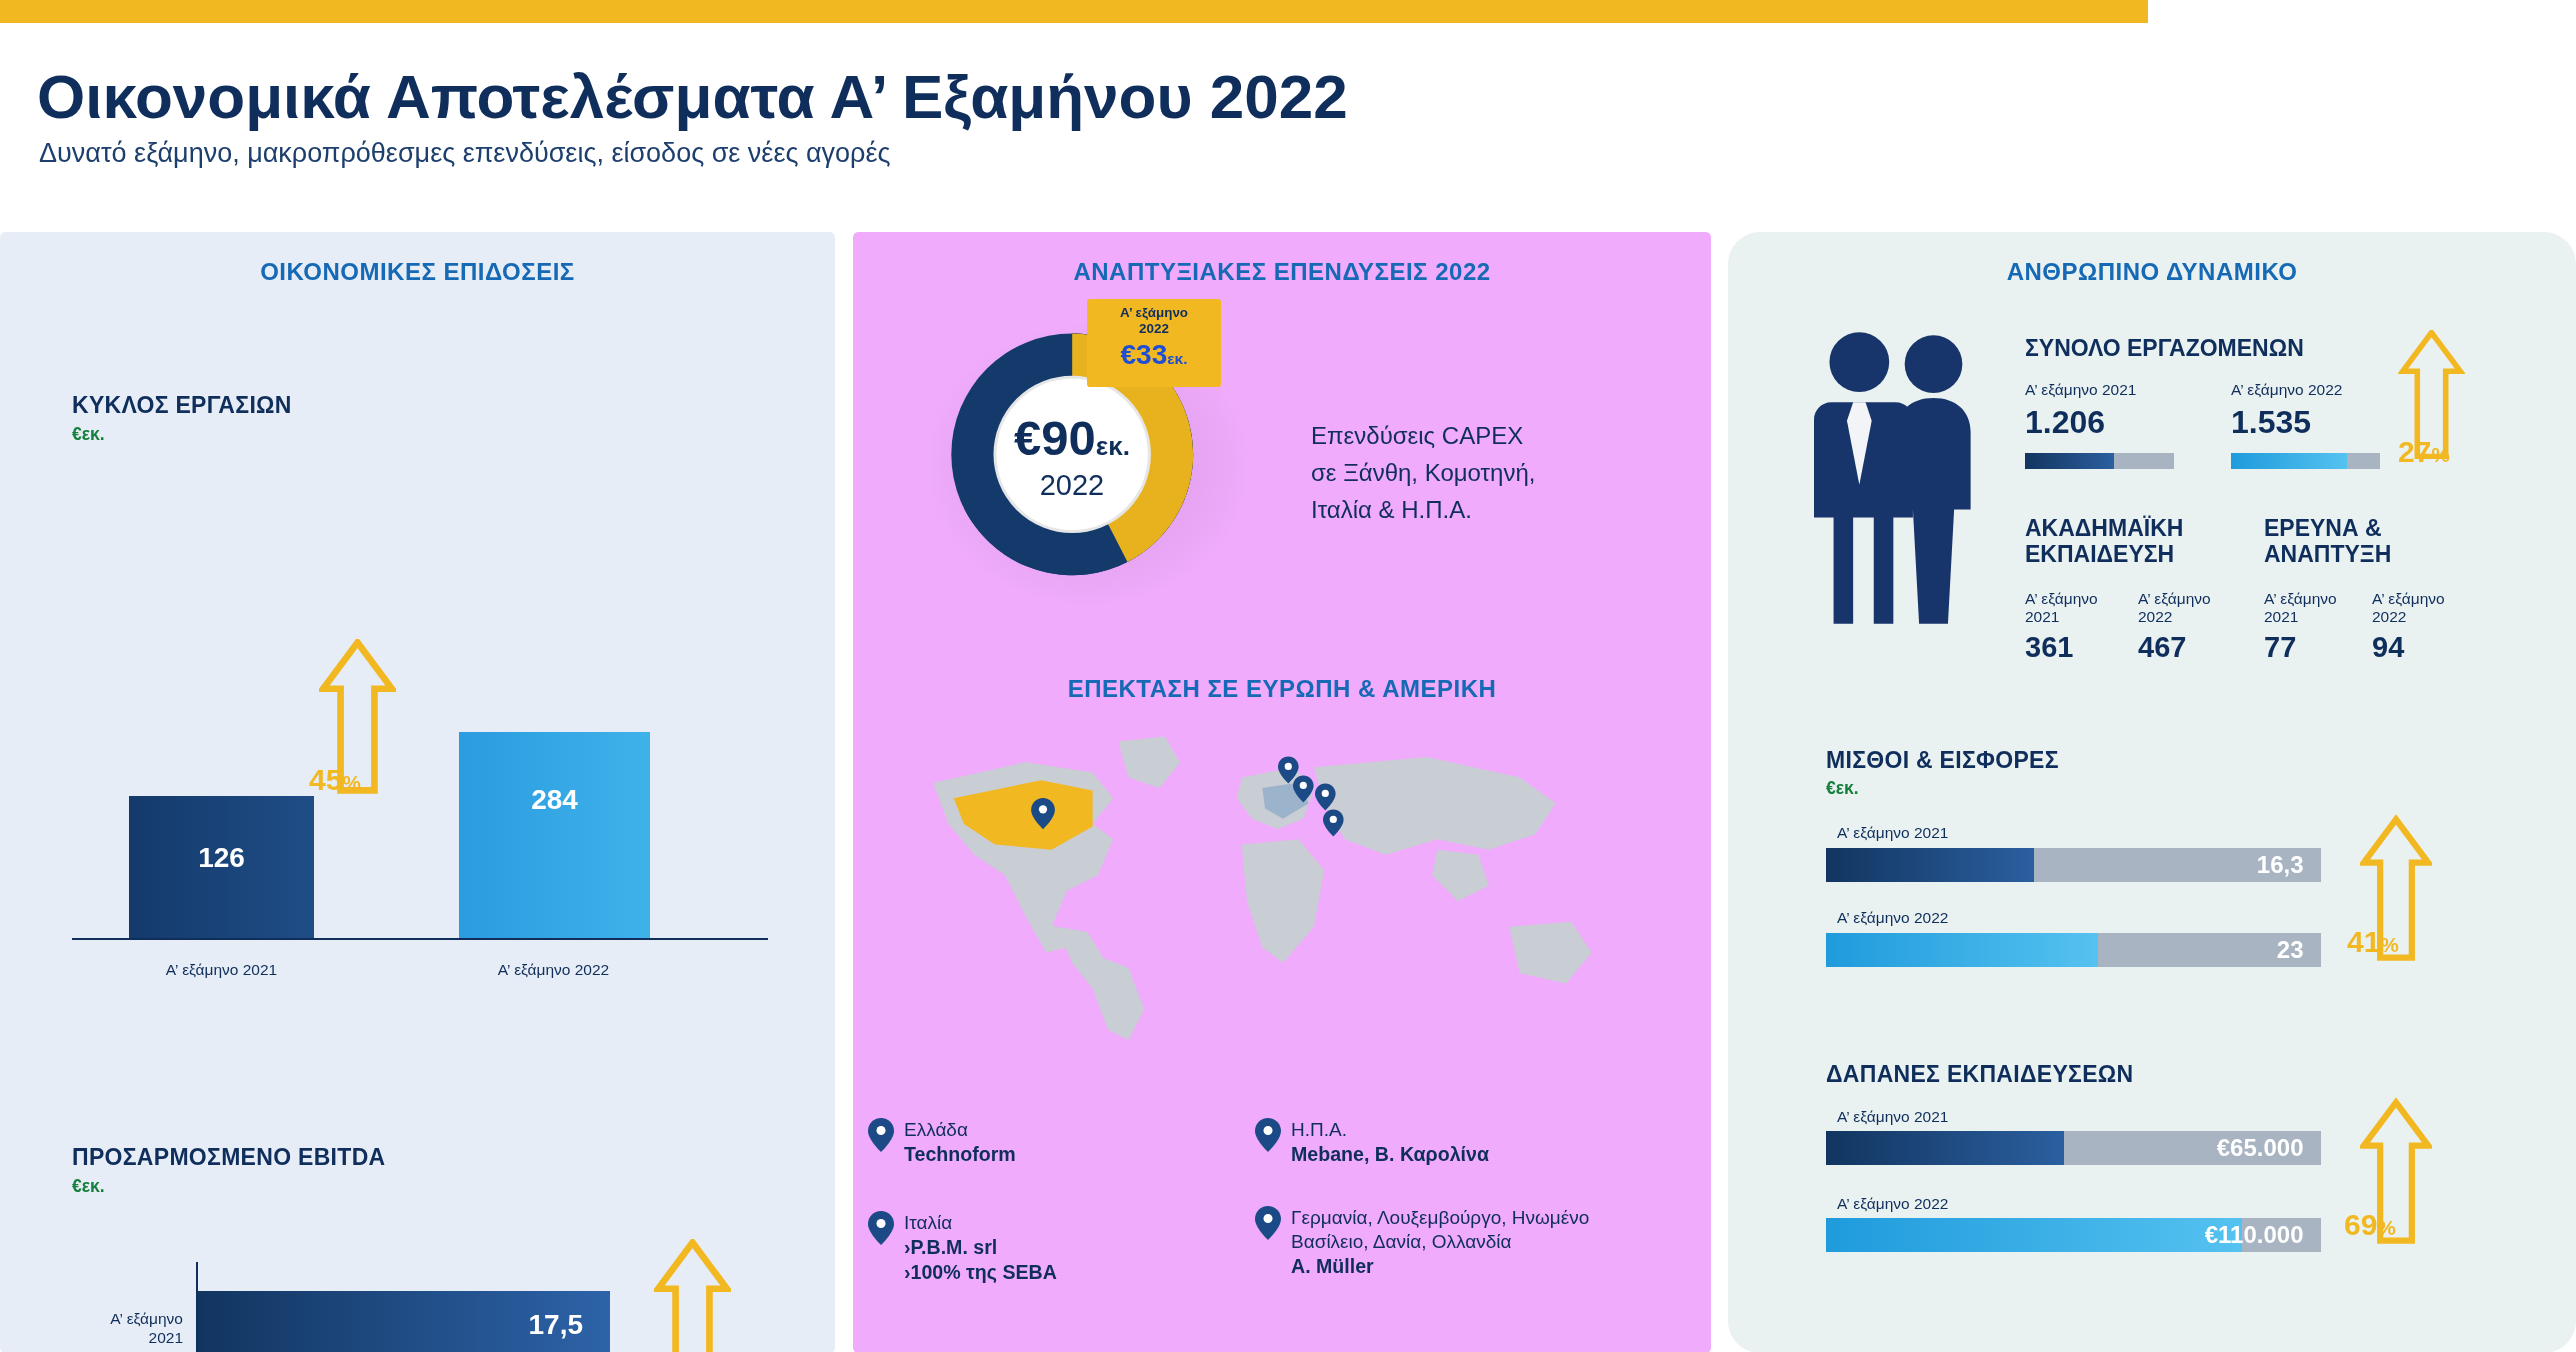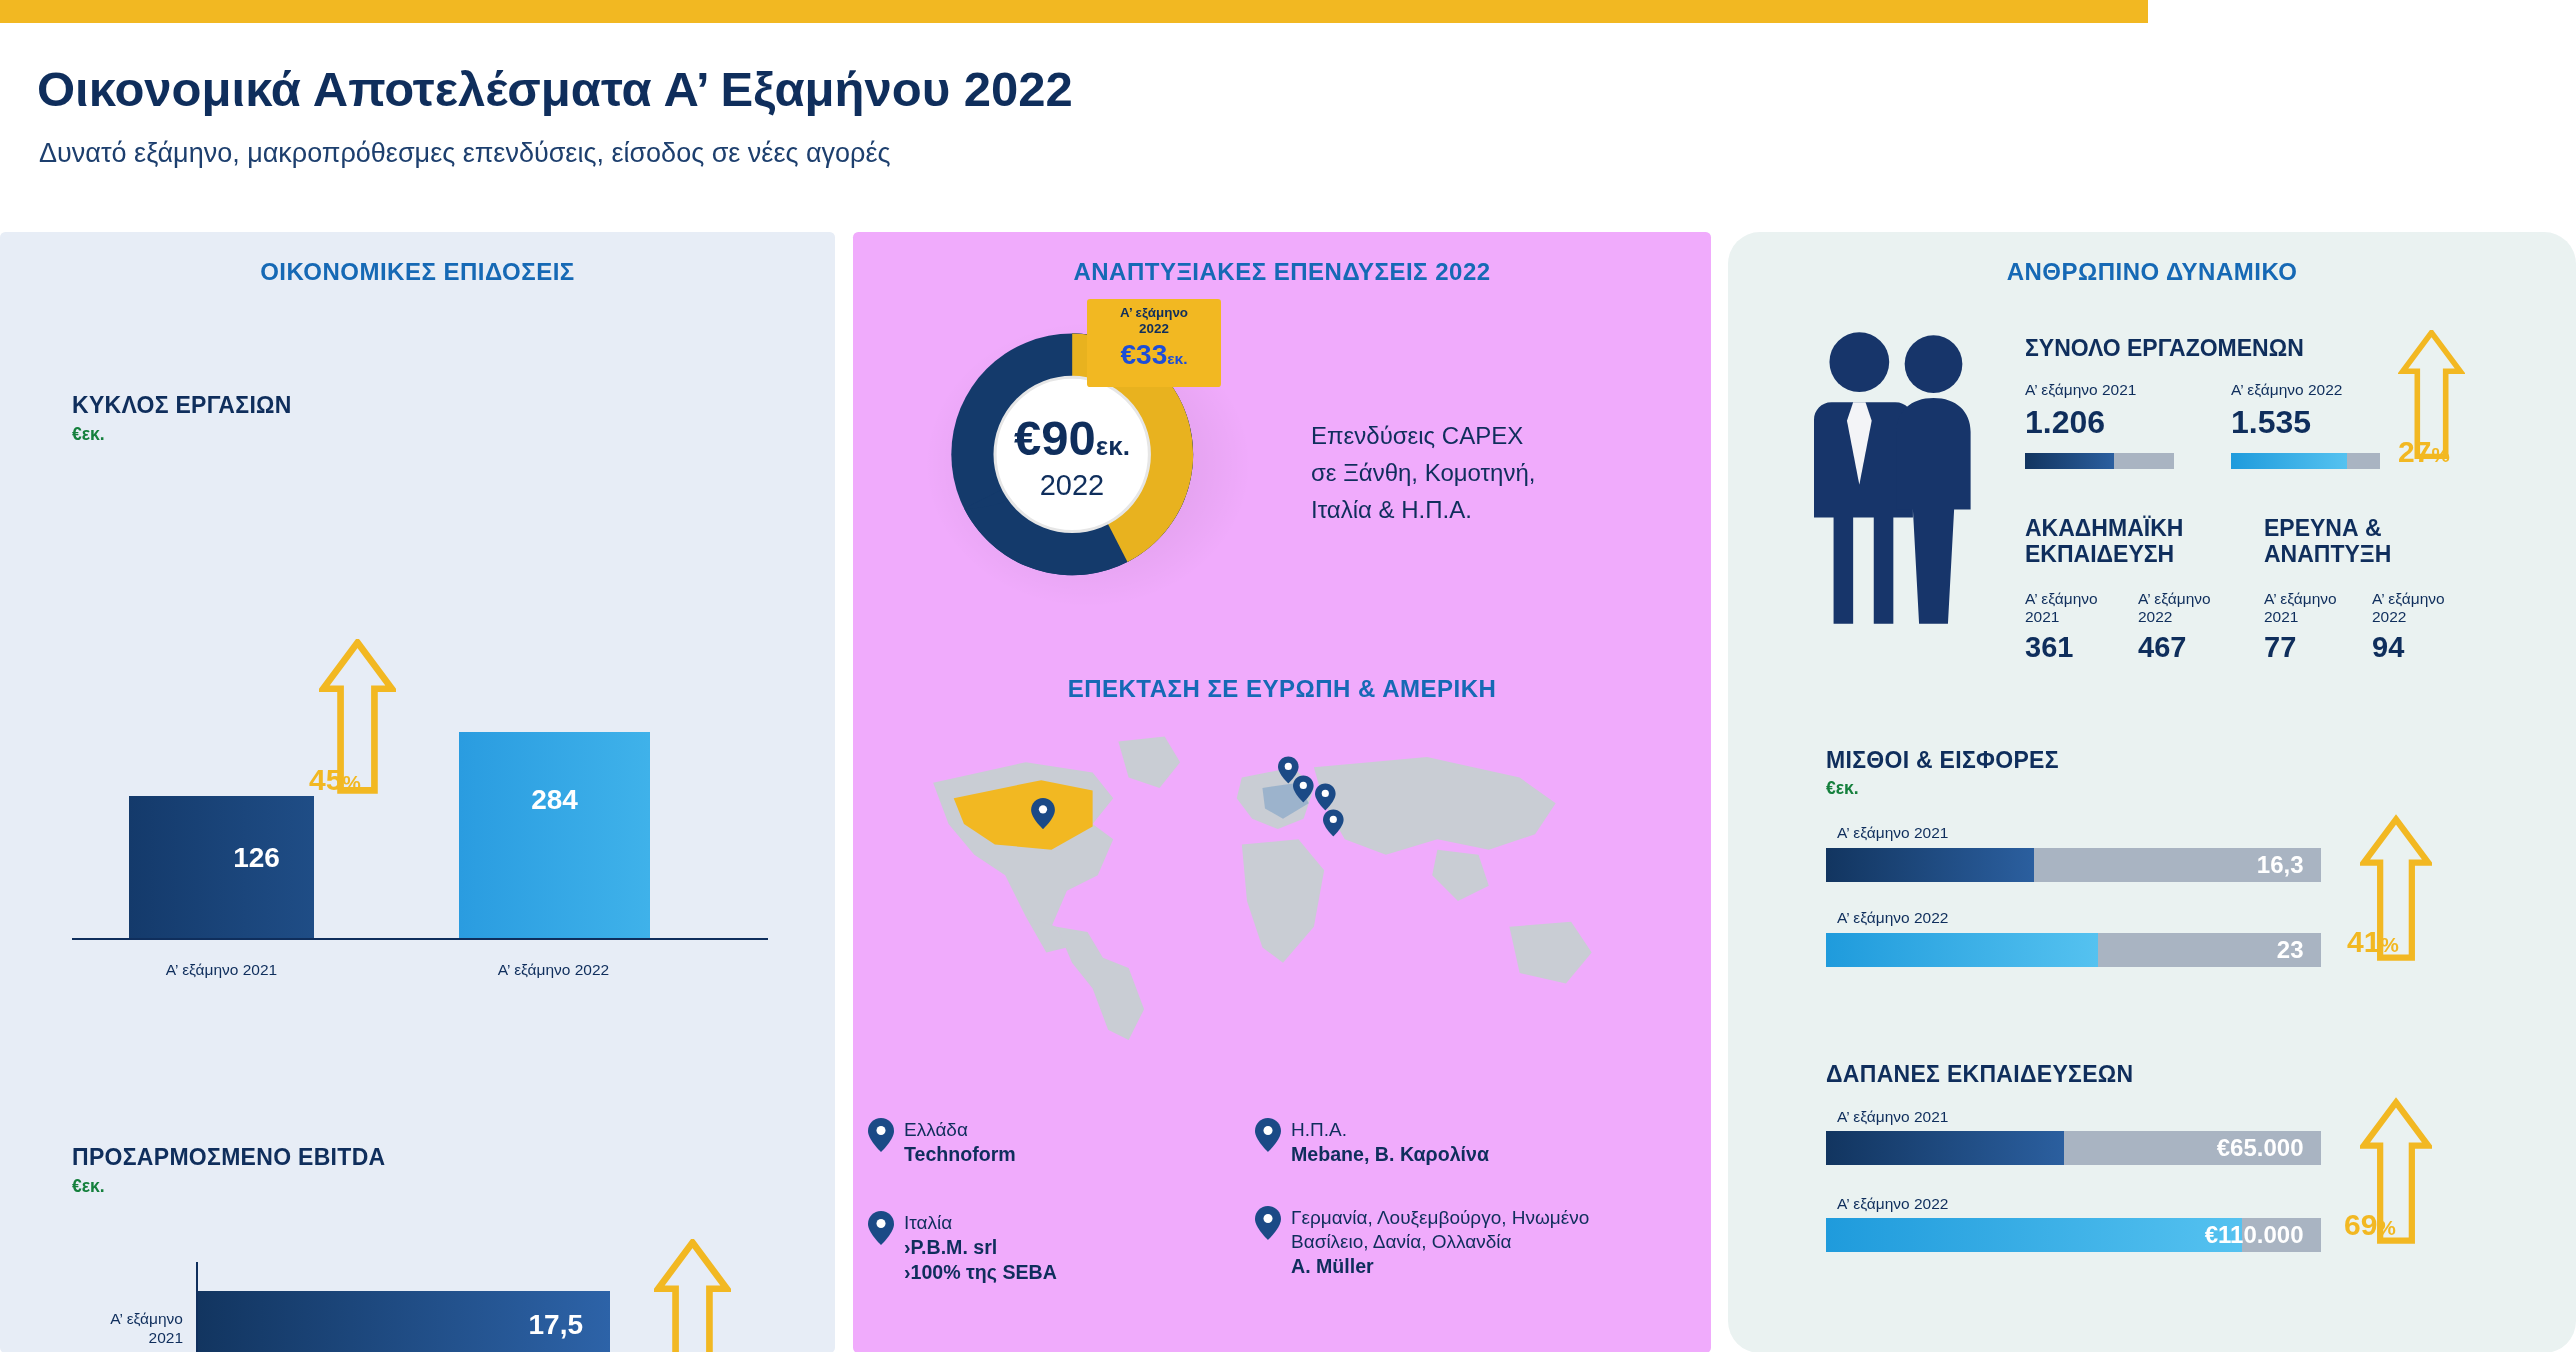--- a/index.html
+++ b/index.html
@@ -22,21 +22,21 @@
   }
   .hdr-yellow2 {
     position: absolute; right: 0; top: 0; width: 556px; height: 24px;
     background: #f2b822;
     clip-path: polygon(96px 0, 556px 0, 556px 24px, 0 24px);
   }
   .logo { position: absolute; right: 62px; top: 49px; text-align: center; }
   .logo-main { font-size: 44px; font-weight: bold; color: #ffffff; letter-spacing: 3.1px; }
   .logo-sub { font-size: 11.3px; color: #ffffff; letter-spacing: 4.1px; margin-top: 7.2px; }
 
-  .hdr-title { position: absolute; left: 37px; top: 61px; font-size: 49px; font-weight: bold; color: #0f2e5c; }
+  .hdr-title { position: absolute; left: 37px; top: 61px; font-size: 62px; font-weight: bold; color: #0f2e5c; }
   .hdr-sub { position: absolute; left: 39px; top: 138px; font-size: 27px; color: #1d3f6e; }
 
   
   .panel { position: absolute; border-radius: 5.2px; }
   .panel-left { left: 0; top: 232px; width: 835px; height: 1121px; background: #e7edf6; }
   .panel-mid { left: 853px; top: 232px; width: 858px; height: 1121px; background: #f0abfc; }
   .panel-right { left: 1728px; top: 232px; width: 848px; height: 1121px; background: #eaf2f1; border-radius: 32px; }
 
   .panel-title { position: absolute; width: 100%; text-align: center; font-size: 24px; font-weight: bold; color: #1669b5; letter-spacing: 0.5px; }
 
@@ -111,21 +111,21 @@
   </div>
 
   <div class="panel panel-left">
     <div class="panel-title" style="top:26px">ΟΙΚΟΝΟΜΙΚΕΣ ΕΠΙΔΟΣΕΙΣ</div>
 
     <div class="blk-label" style="left:72px; top:160px">ΚΥΚΛΟΣ ΕΡΓΑΣΙΩΝ</div>
     <div class="blk-unit" style="left:72px; top:192px">€εκ.</div>
 
     <div class="bar-v bar-v-navy" style="left:129px; top:577px; width:185px; height:0;"></div>
 
-    <div class="bar-v bar-v-navy" style="left:129px; top:564px; width:185px; height:142px;padding-left:35px;">
+    <div class="bar-v bar-v-navy" style="left:129px; top:564px; width:185px; height:142px;">
       <div class="bar-val" style="top:46px">126</div>
     </div>
     <div class="bar-v bar-v-blue" style="left:459px; top:500px; width:191px; height:206px;">
       <div class="bar-val" style="top:52px">284</div>
     </div>
     <div class="axis-line" style="left:72px; top:706px; width:696px;"></div>
     <div class="axis-cap" style="left:98px; top:729px; width:247px;">Α’ εξάμηνο 2021</div>
     <div class="axis-cap" style="left:430px; top:729px; width:247px;">Α’ εξάμηνο 2022</div>
 
     <div class="arrow" style="left:319px; top:407px;">

